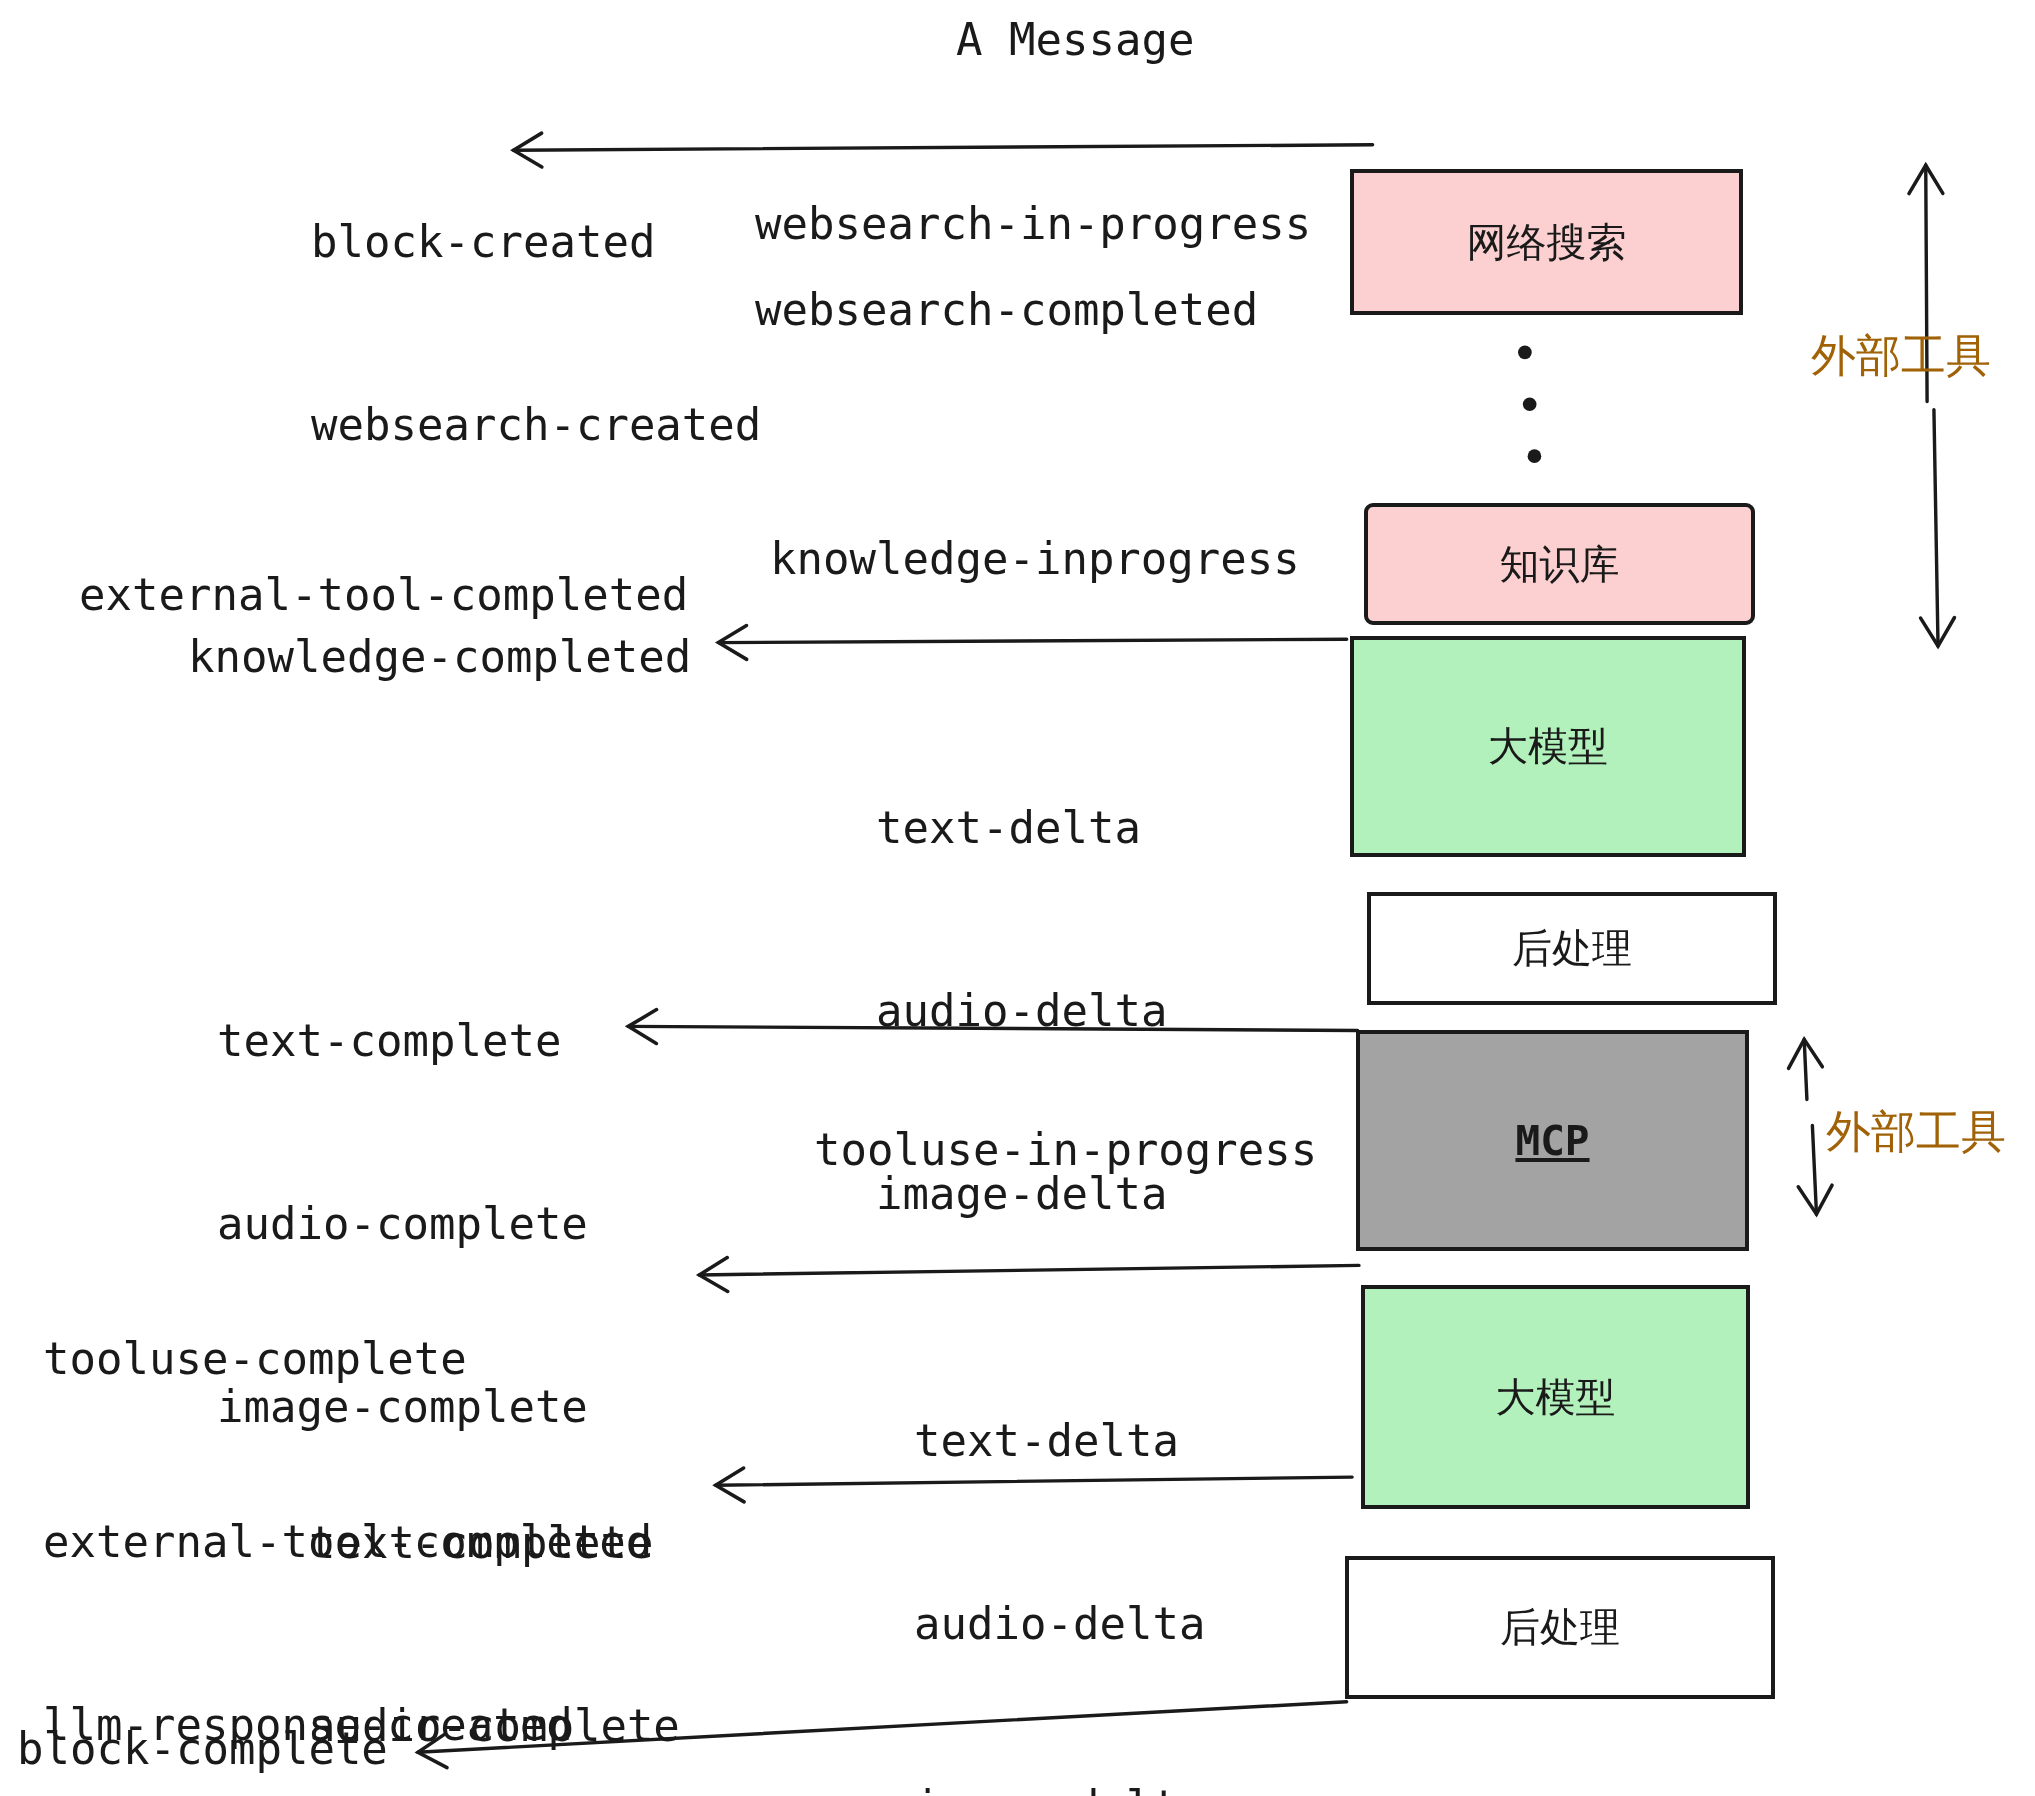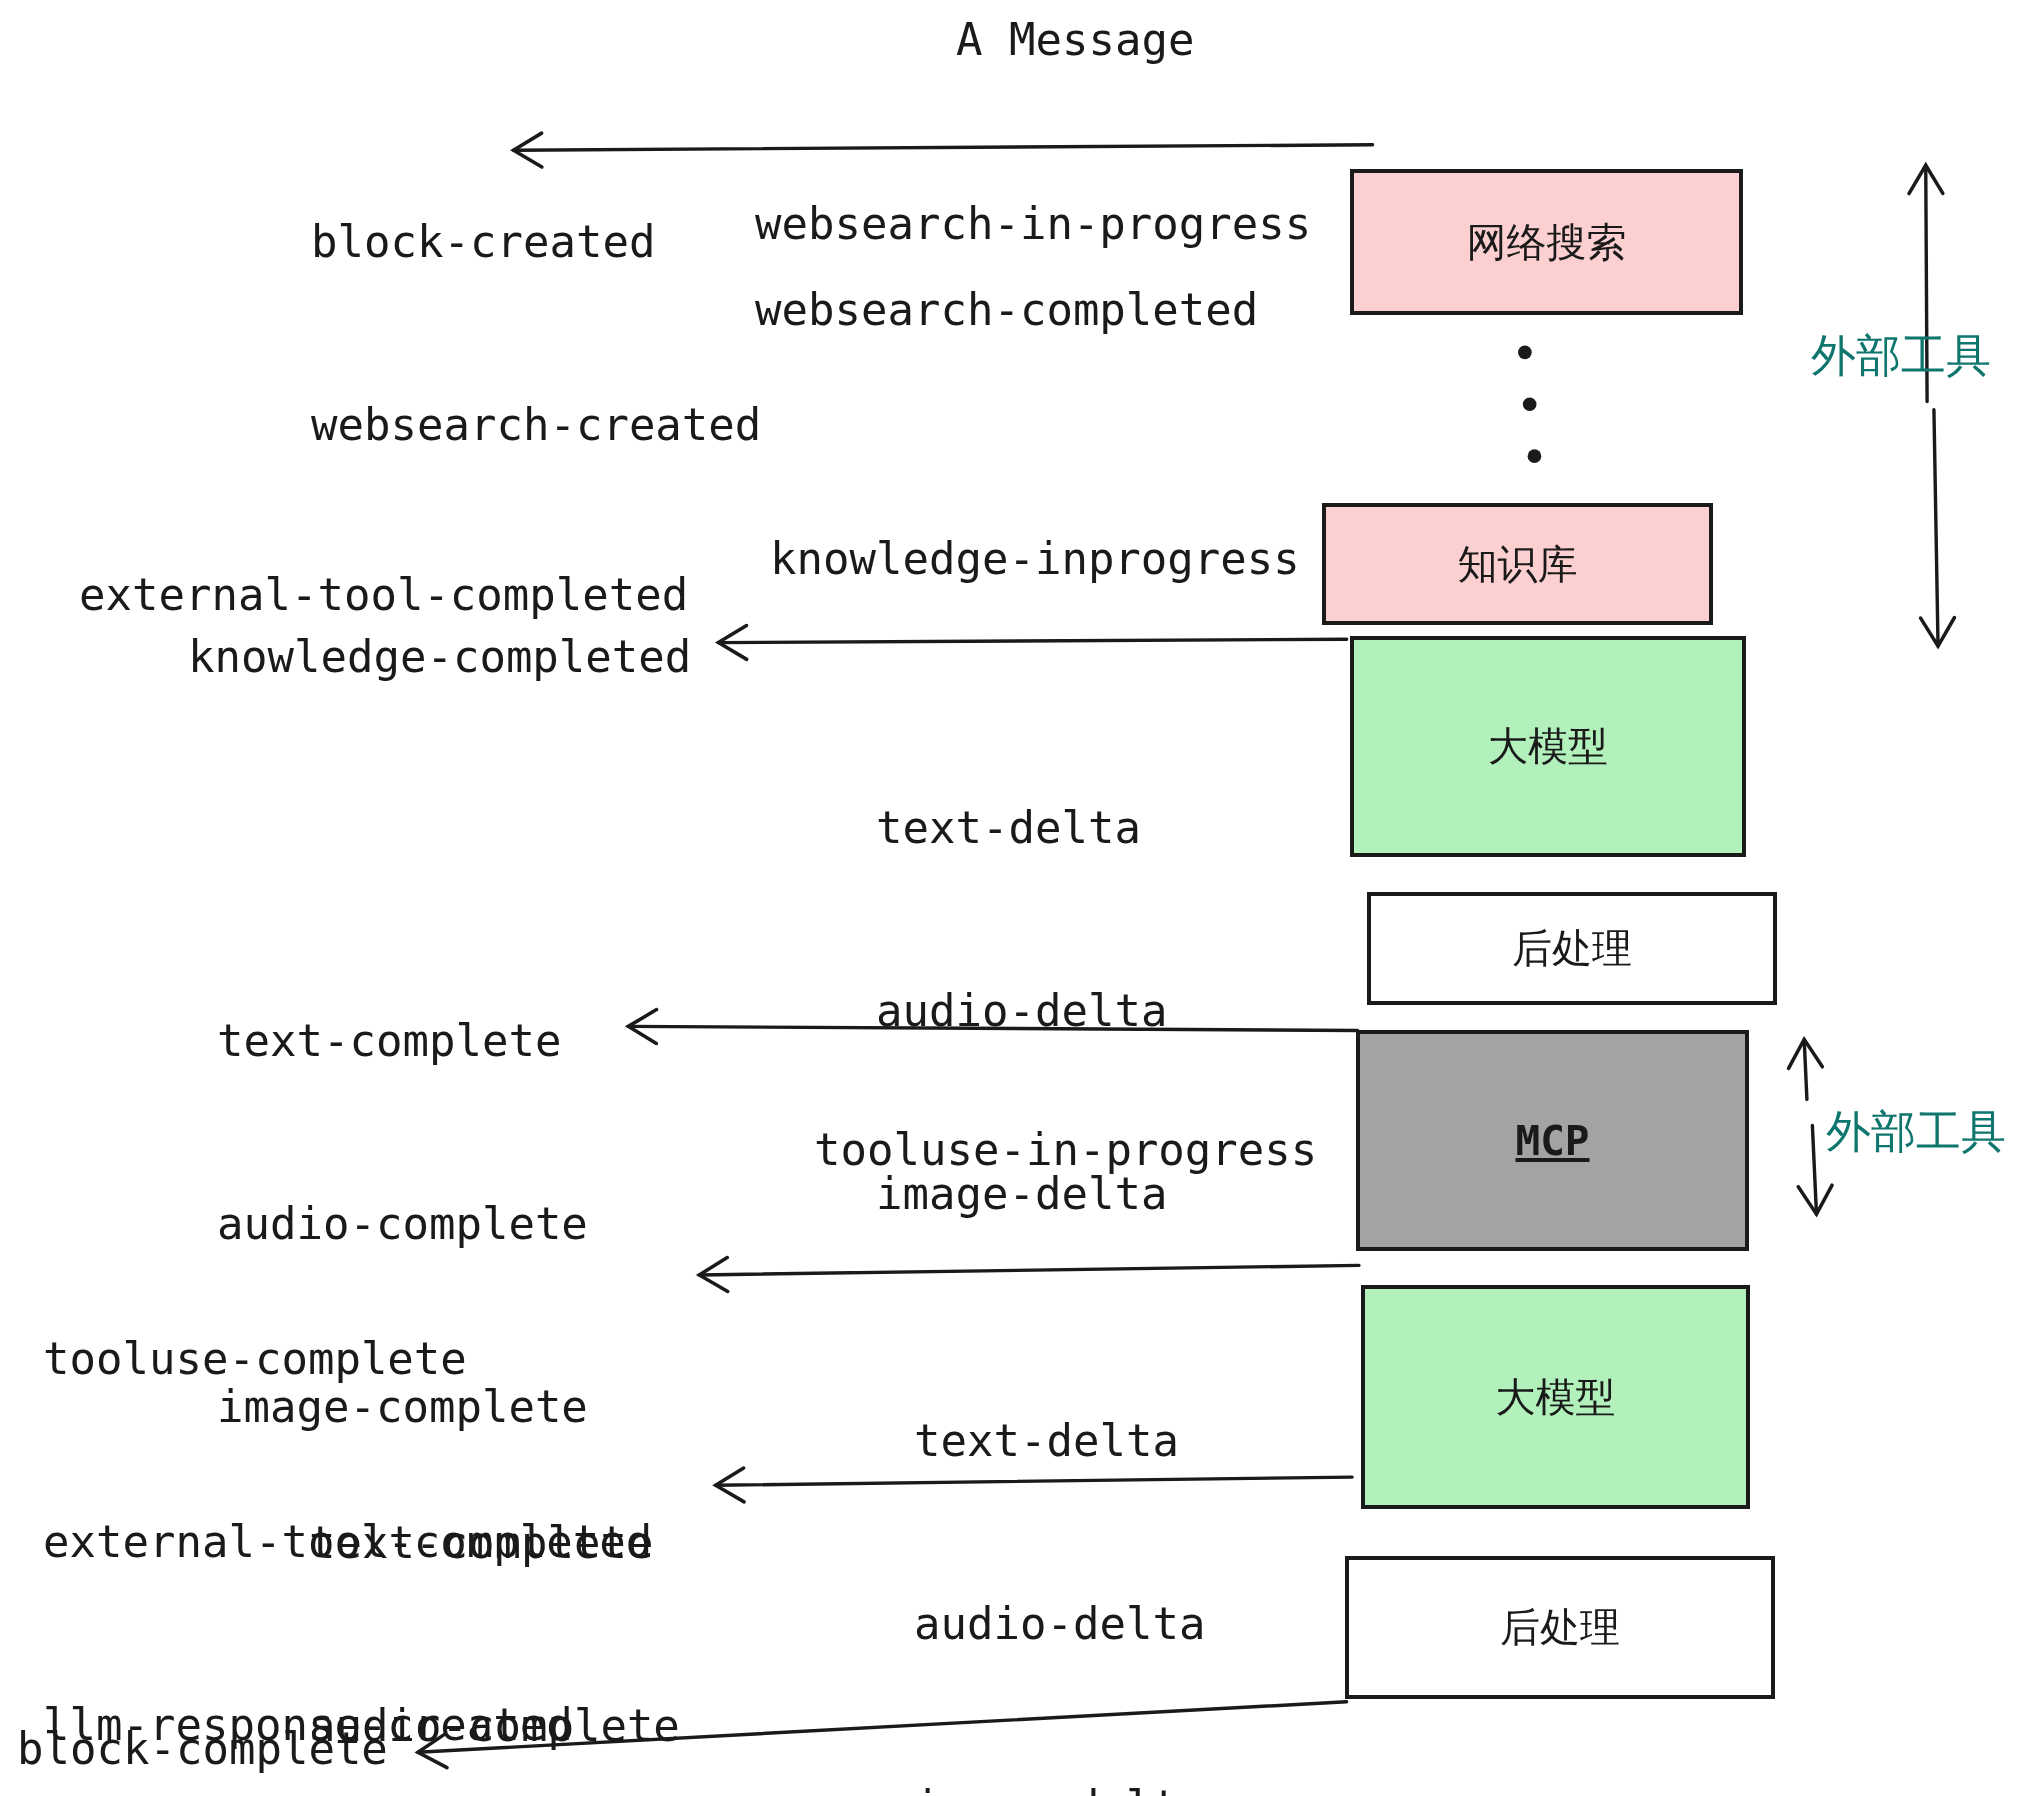--- a/index.html
+++ b/index.html
@@ -31,21 +31,21 @@
     font-size:40px;font-weight:500;color:#1a1a1a;
   }
   .box.pink{background:#fcd0d0;}
   .box.green{background:#b2f1bb;}
   .box.yellow{background:#a3a3a3;text-decoration:underline;}
   .box.white{background:#ffffff;}
   .box.mono-label{font-family:"DejaVu Sans Mono","Liberation Mono",monospace;font-weight:bold;font-size:41px;}
   .side-label{
     position:absolute;
     font-family:Liberation Sans, sans-serif;
-    font-size:45px;font-weight:500;color:#0f766e;white-space:pre;
+    font-size:45px;font-weight:500;color:#a16207;white-space:pre;
   }
 </style>
 </head>
 <body>
 
 <div class="canvas">
 
   <svg class="overlay" width="2035" height="1796" viewBox="0 0 2980 2630" xmlns="http://www.w3.org/2000/svg">
     <defs>
       <marker id="head" viewBox="0 0 60 60" refX="50" refY="30" markerWidth="62" markerHeight="62" markerUnits="userSpaceOnUse" orient="auto-start-reverse">
@@ -122,21 +122,21 @@
     
     
   </div>
 
   <div class="ev" style="left:17px;top:1718px;">block-complete</div>
 
   <div class="box pink" style="left:1350px;top:169px;width:393px;height:146px;">
     <span>网络搜索</span>
   </div>
 
-  <div class="box pink" style="left:1322px;top:503px;width:391px;height:122px;">
+  <div class="box pink" style="left:1364px;top:503px;width:391px;height:122px;border-radius:9px;">
     <span>知识库</span>
   </div>
 
   <div class="box green" style="left:1350px;top:636px;width:396px;height:221px;">
     <span>大模型</span>
   </div>
 
   <div class="box white" style="left:1367px;top:892px;width:410px;height:113px;">
     <span>后处理</span>
   </div>

